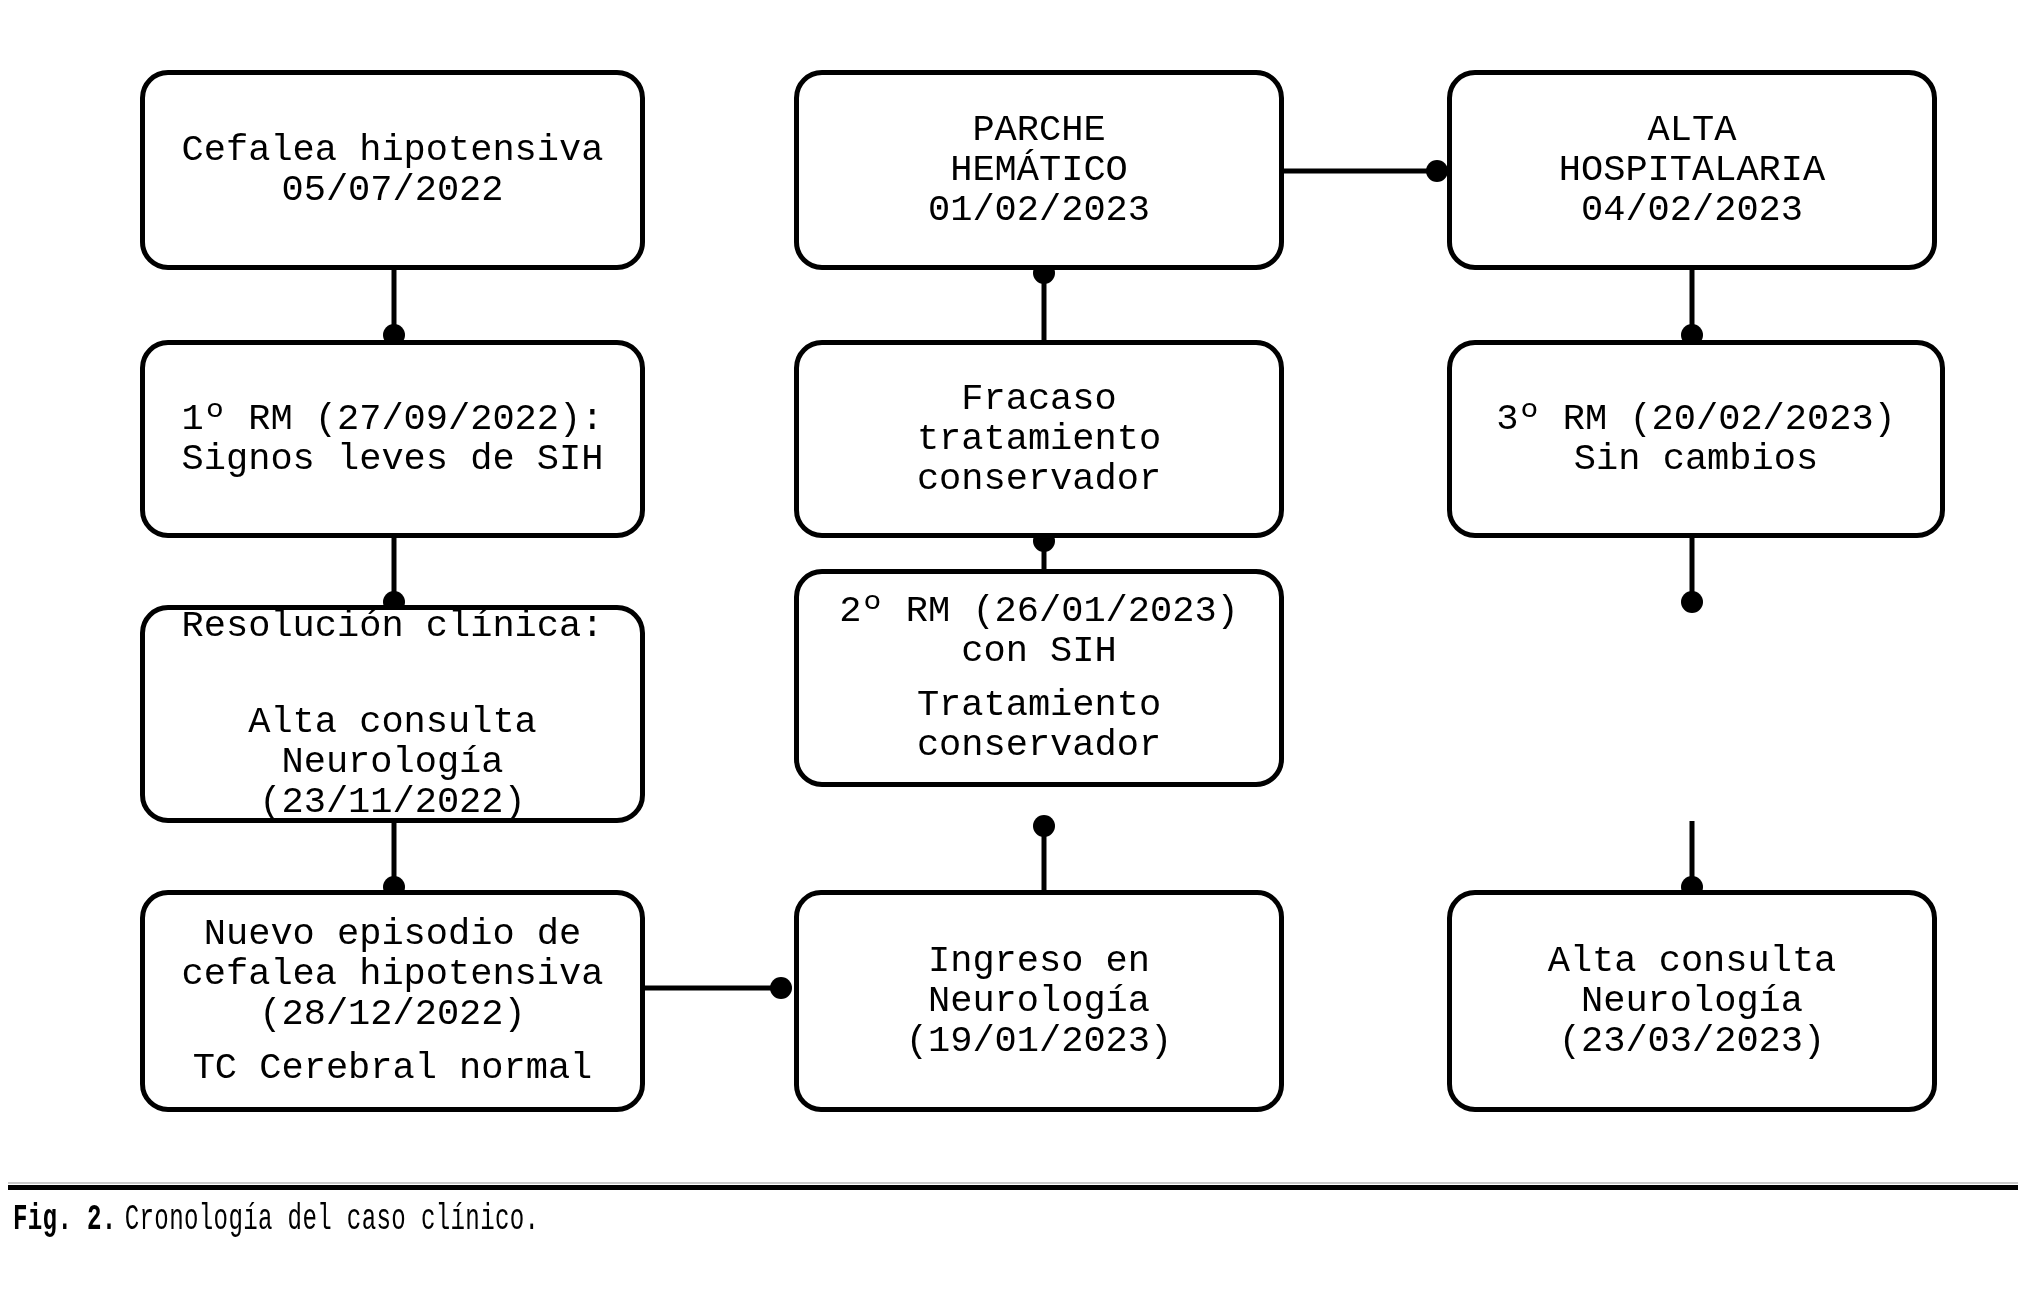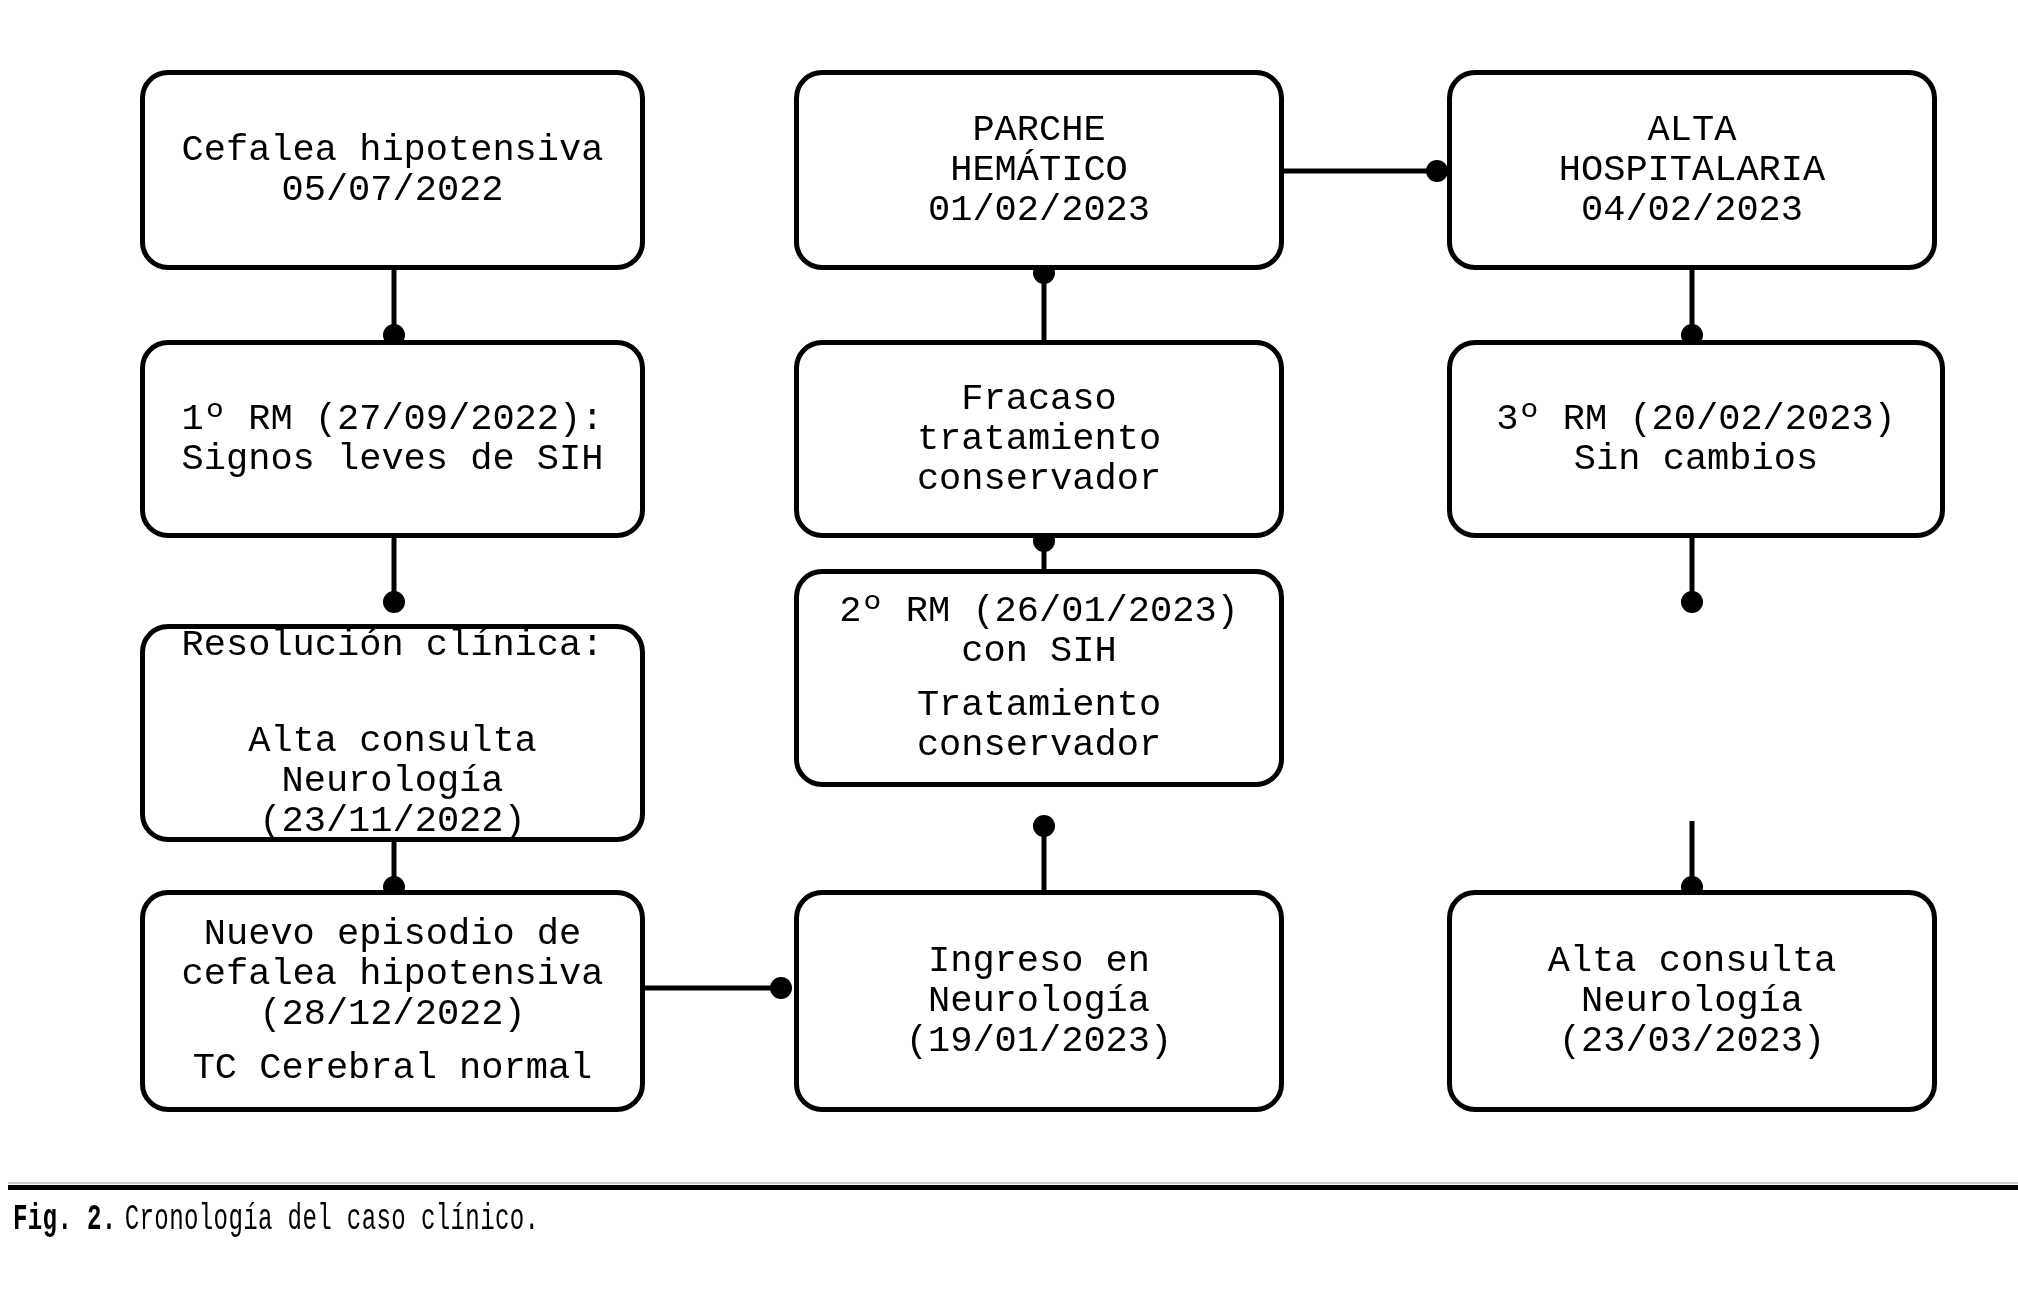--- a/index.html
+++ b/index.html
@@ -127,21 +127,21 @@
   <div class="node" style="left:140px; top:70px; width:505px; height:200px;">
     <p>Cefalea hipotensiva
 05/07/2022</p>
   </div>
 
   <div class="node" style="left:140px; top:340px; width:505px; height:198px;">
     <p>1º RM (27/09/2022):
 Signos leves de SIH</p>
   </div>
 
-  <div class="node" style="left:140px; top:624px; width:505px; height:218px;gap:42px;">
+  <div class="node" style="left:140px; top:605px; width:505px; height:218px;gap:42px;">
     <p>Resolución clínica:</p>
     <p>Alta consulta
 Neurología
 (23/11/2022)</p>
   </div>
 
   <div class="node" style="left:140px; top:890px; width:505px; height:222px;">
     <p>Nuevo episodio de
 cefalea hipotensiva
 (28/12/2022)</p>
@@ -160,21 +160,21 @@
 conservador</p>
   </div>
 
   <div class="node" style="left:794px; top:569px; width:490px; height:218px;">
     <p>2º RM (26/01/2023)
 con SIH</p>
     <p>Tratamiento
 conservador</p>
   </div>
 
-  <div class="node" style="left:794px; top:890px; width:490px; height:222px;">
+  <div class="node" style="left:794px; top:890px; width:490px; height:222px;border-radius:27px;">
     <p>Ingreso en
 Neurología
 (19/01/2023)</p>
   </div>
 
   <div class="node" style="left:1447px; top:70px; width:490px; height:200px;">
     <p>ALTA
 HOSPITALARIA
 04/02/2023</p>
   </div>

